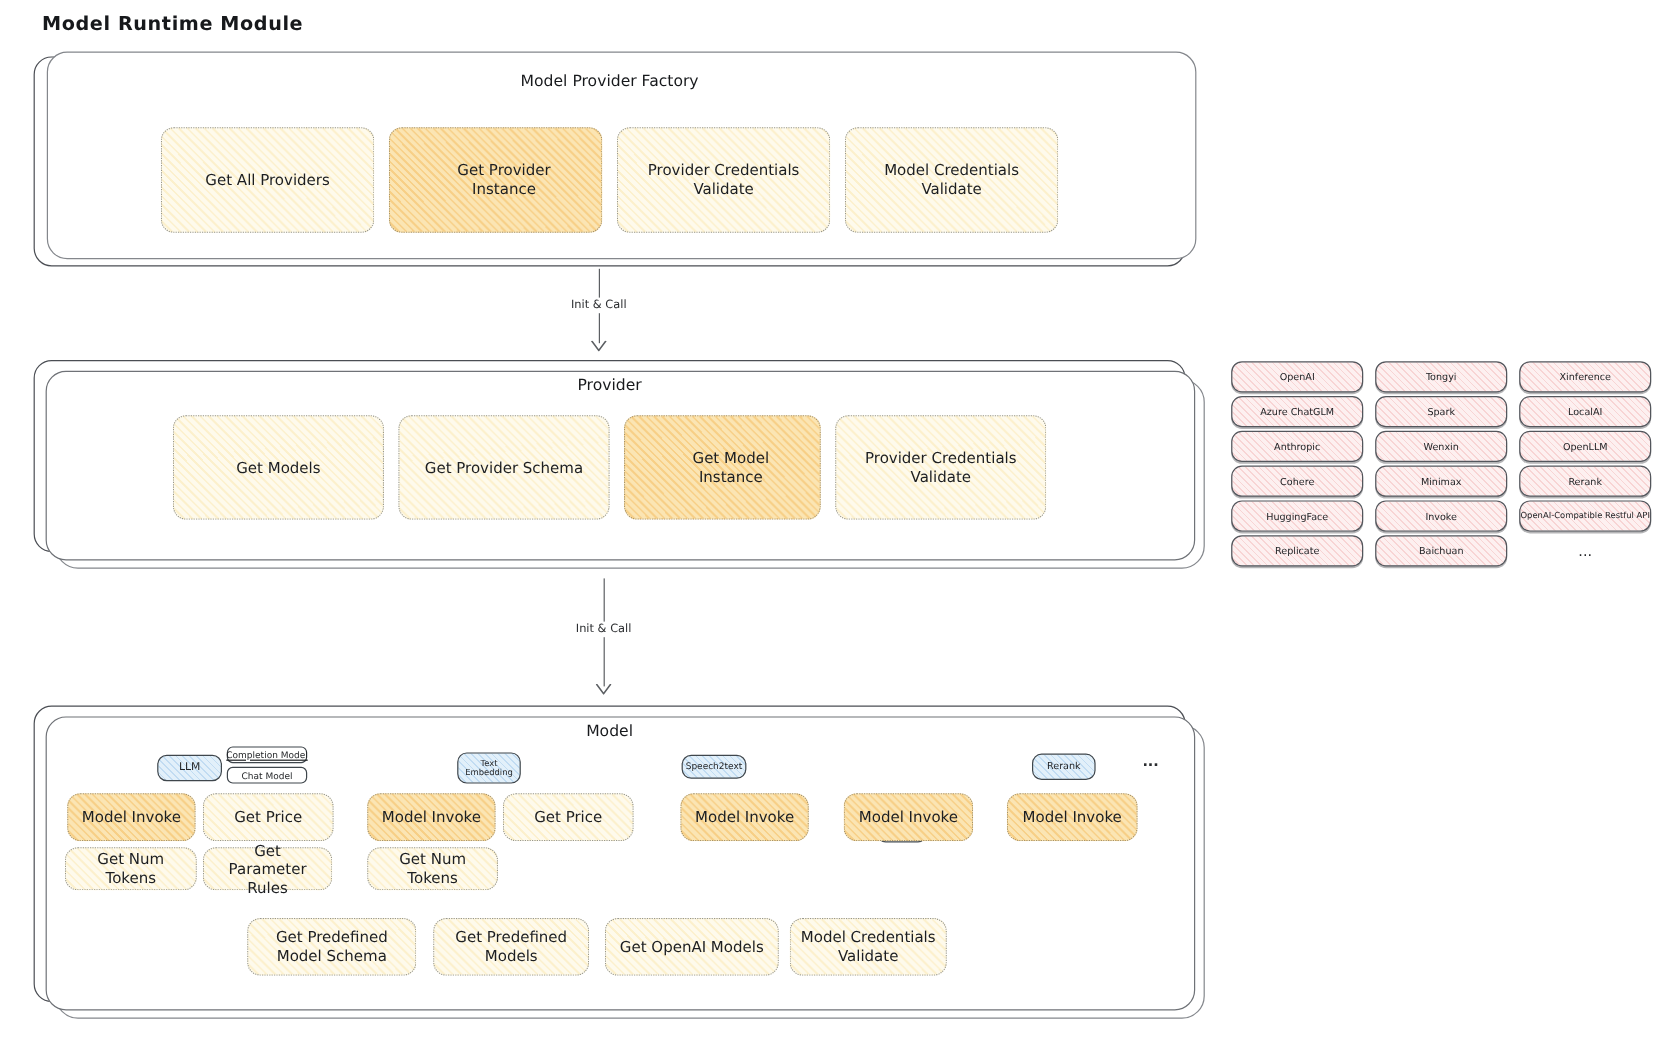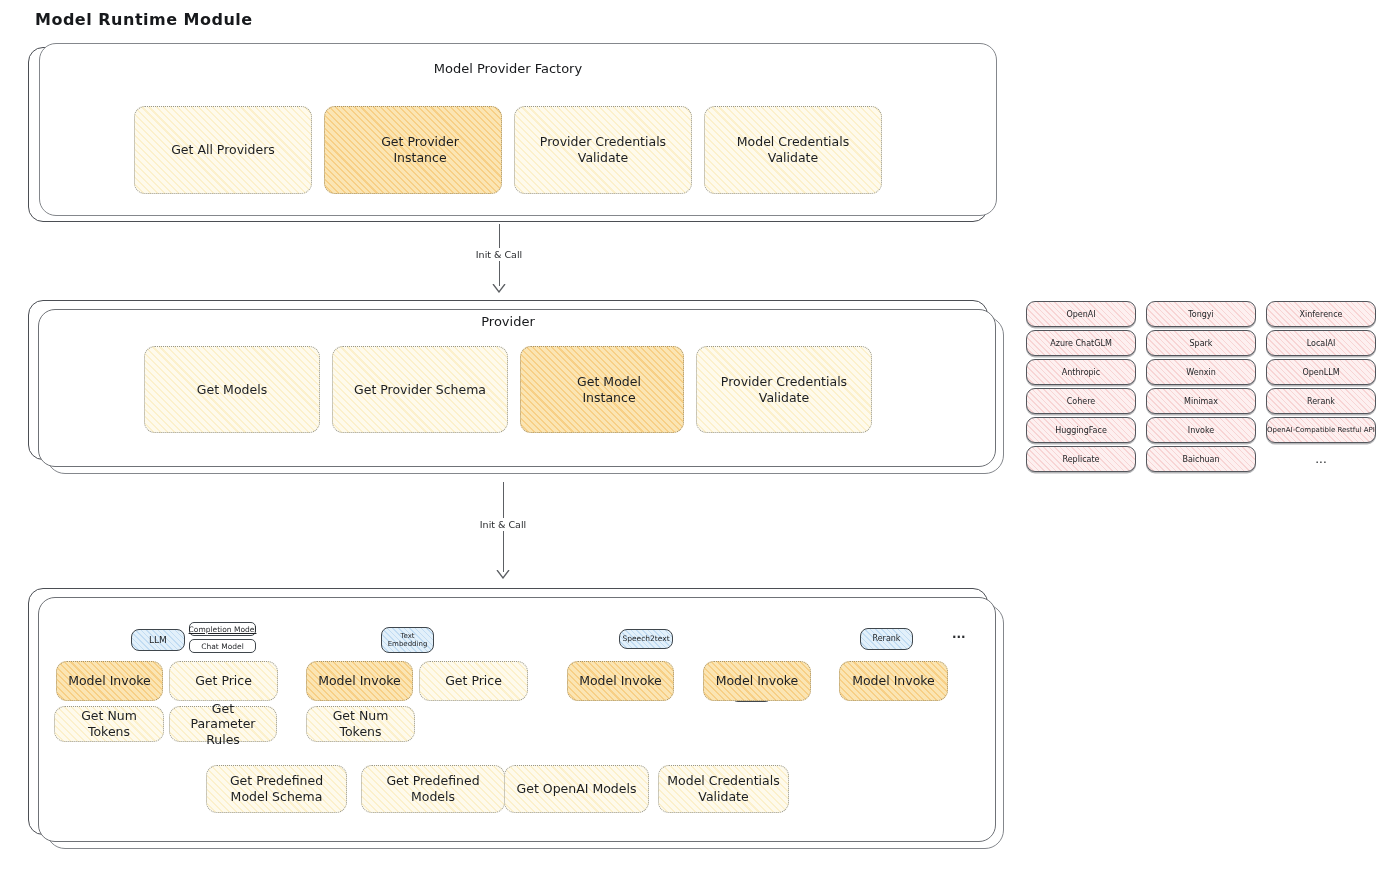--- a/index.html
+++ b/index.html
@@ -125,39 +125,40 @@
 
 <div class="arrow" style="left:496px;top:482px;height:97px;">
   <span class="aline"></span>
   <span class="alabel" style="top:36px;">Init &amp; Call</span>
   <svg width="14" height="9" viewBox="0 0 14 9">
     <polyline points="1,0 7,8 13,0" fill="none" stroke="#5c5f63" stroke-width="1.3"></polyline>
   </svg>
 </div>
 
 <div class="bigbox stack-dr" style="left:28px;top:588px;width:958px;height:245px;">
+  <div class="box-title">Model</div>
 
   <div class="tab-blue" style="left:102px;top:40px;width:54px;height:22px;font-size:9px;">LLM</div>
   <div class="tab-white" style="left:160px;top:33px;width:67px;height:14px;text-decoration:underline;">Completion Model</div>
   <div class="tab-white" style="left:160px;top:50px;width:67px;height:14px;">Chat Model</div>
   <div class="tab-blue" style="left:352px;top:38px;width:53px;height:26px;font-size:7px;padding:1px 6px;">Text Embedding</div>
-  <div class="tab-blue" style="left:590px;top:40px;width:54px;height:20px;font-size:7.5px;">Speech2text</div>
+  <div class="tab-blue" style="left:539px;top:40px;width:54px;height:20px;font-size:7.5px;">Speech2text</div>
   <div class="tab-blue" style="left:701px;top:52px;width:43px;height:20px;font-size:7.5px;margin-top:41px;">Moderation</div>
   <div class="tab-blue" style="left:831px;top:39px;width:53px;height:22px;font-size:8px;">Rerank</div>
   <div class="dots" style="left:923px;top:38px;">...</div>
 
   <div class="node hl abs" style="left:27px;top:72px;width:107px;height:40px;padding:2px 6px;">Model Invoke</div>
   <div class="node abs" style="left:140px;top:72px;width:109px;height:40px;padding:2px 6px;">Get Price</div>
   <div class="node hl abs" style="left:277px;top:72px;width:107px;height:40px;padding:2px 6px;">Model Invoke</div>
   <div class="node abs" style="left:390px;top:72px;width:109px;height:40px;padding:2px 6px;">Get Price</div>
   <div class="node hl abs" style="left:538px;top:72px;width:107px;height:40px;padding:2px 6px;">Model Invoke</div>
   <div class="node hl abs" style="left:674px;top:72px;width:108px;height:40px;padding:2px 6px;">Model Invoke</div>
   <div class="node hl abs" style="left:810px;top:72px;width:109px;height:40px;padding:2px 6px;">Model Invoke</div>
 
   <div class="node abs" style="left:25px;top:117px;width:110px;height:36px;padding:2px 4px;">Get Num Tokens</div>
   <div class="node abs" style="left:140px;top:117px;width:108px;height:36px;padding:2px 14px;">Get Parameter Rules</div>
   <div class="node abs" style="left:277px;top:117px;width:109px;height:36px;padding:2px 4px;">Get Num Tokens</div>
 
   <div class="node abs" style="left:177px;top:176px;width:141px;height:48px;padding:2px 8px;">Get Predefined Model Schema</div>
-  <div class="node abs" style="left:332px;top:176px;width:144px;height:48px;padding:2px 16px;">Get Predefined Models</div>
+  <div class="node abs" style="left:332px;top:176px;width:130px;height:48px;padding:2px 16px;">Get Predefined Models</div>
   <div class="node abs" style="left:475px;top:176px;width:145px;height:48px;padding:2px 6px;">Get OpenAI Models</div>
   <div class="node abs" style="left:629px;top:176px;width:131px;height:48px;padding:2px 8px;">Model Credentials Validate</div>
 </div>
 
 </body></html>

